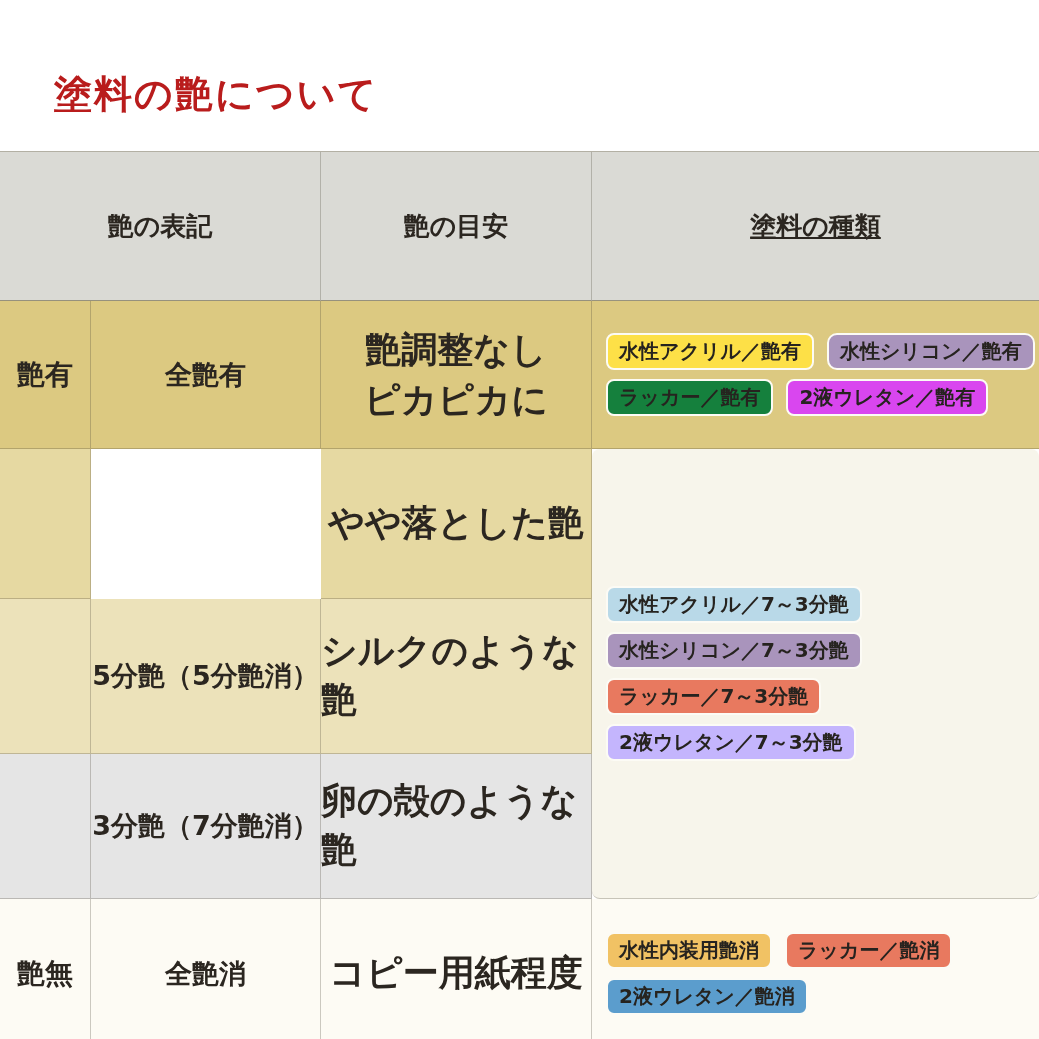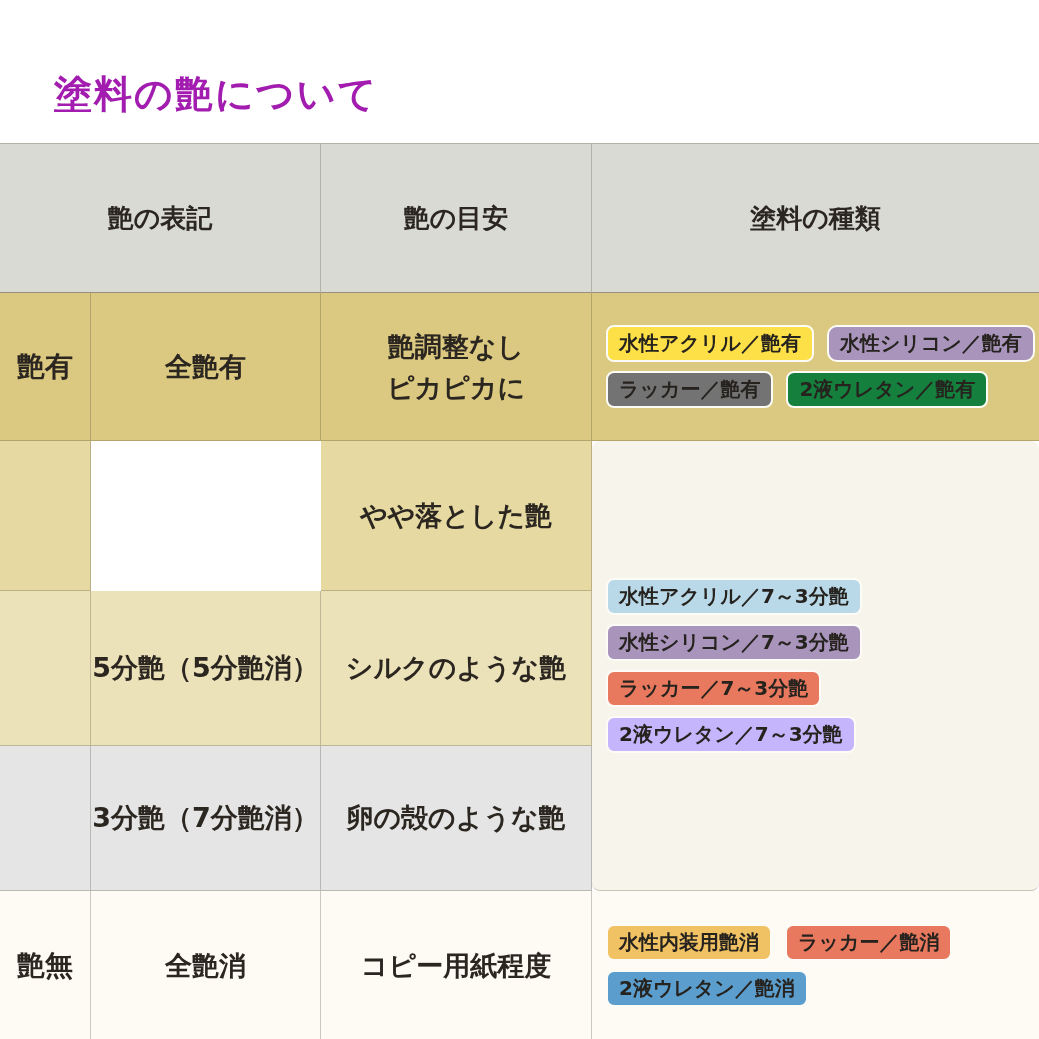--- a/index.html
+++ b/index.html
@@ -4,24 +4,24 @@
 <style>
   html,body{margin:0;padding:0;}
   body{
     width:1039px;height:1039px;position:relative;overflow:hidden;
     background:#ffffff;
     font-family:"DejaVu Sans", sans-serif;
     color:#2b2620;
   }
   .page-title{
     position:absolute;left:54px;top:44px;
-    font-size:38px;font-weight:bold;letter-spacing:2px;color:#a21caf;
+    font-size:38px;font-weight:bold;letter-spacing:2px;color:#b91c1c;
   }
   .gloss-table{
-    position:absolute;left:0;top:143px;width:1039px;height:764px;
+    position:absolute;left:0;top:151px;width:1039px;height:764px;
     display:grid;
     grid-template-columns:91px 230px 271px 447px;
     grid-template-rows:149px 148px 150px 155px 145px 149px;
     border-top:1px solid #b3b0a4;
     box-sizing:border-box;
   }
   .cell{
     box-sizing:border-box;
     border-right:1px solid rgba(75,70,55,0.28);
     border-bottom:1px solid rgba(75,70,55,0.28);
@@ -32,21 +32,21 @@
   .cell.last-row{border-bottom:none;}
   .head{background:#dadad5;font-size:26px;border-bottom-color:rgba(85,75,40,0.5);}
   .bg-gloss{background:#dcc981;}
   .bg-7{background:#e6d9a2;}
   .bg-5{background:#ece2ba;}
   .bg-3{background:#e5e5e5;}
   .bg-matte{background:#fdfbf4;}
   .bg-paint{background:#f7f5eb;}
   .rowlabel{font-size:28px;}
   .notation{font-size:27px;}
-  .guide{font-size:27px;}
+  .guide{font-size:36px;}
   .guide-2line{flex-direction:column;gap:14px;line-height:1;}
   .badges-cell{
     flex-direction:column;align-items:flex-start;justify-content:center;
     padding-left:14px;gap:9px;
   }
   .badge-line{display:flex;gap:13px;}
   .badge{
     display:inline-block;white-space:nowrap;
     padding:4px 11px;
     border:2px solid #fcfbf5;border-radius:8px;
@@ -56,36 +56,36 @@
 </style>
 </head>
 <body>
 
 <h1 class="page-title">塗料の艶について</h1>
 
 <div class="gloss-table">
 
   <div class="cell head" style="grid-column:1 / 3;grid-row:1;">艶の表記</div>
   <div class="cell head" style="grid-column:3;grid-row:1;">艶の目安</div>
-  <div class="cell head last-col" style="grid-column:4;grid-row:1;">塗料の種類</div>
+  <div class="cell head last-col" style="grid-column:4;grid-row:1;text-decoration:underline;">塗料の種類</div>
 
   <div class="cell bg-gloss rowlabel" style="grid-column:1;grid-row:2;">艶有</div>
   <div class="cell bg-gloss notation" style="grid-column:2;grid-row:2;">全艶有</div>
   <div class="cell bg-gloss guide guide-2line" style="grid-column:3;grid-row:2;">
     <span>艶調整なし</span>
     <span>ピカピカに</span>
   </div>
   <div class="cell bg-gloss badges-cell last-col" style="grid-column:4;grid-row:2;">
       <div class="badge-line">
         <span class="badge" style="background: #fde047;">水性アクリル／艶有</span>
         <span class="badge" style="background: rgb(169, 148, 188); border-radius: 10px;">水性シリコン／艶有</span>
       </div>
       <div class="badge-line">
-        <span class="badge" style="background: #737373;">ラッカー／艶有</span>
-        <span class="badge" style="background: #15803d;">2液ウレタン／艶有</span>
+        <span class="badge" style="background: #15803d;">ラッカー／艶有</span>
+        <span class="badge" style="background: #d946ef;">2液ウレタン／艶有</span>
       </div>
     </div>
 
   <div class="cell bg-7" style="grid-column:1;grid-row:3;"></div>
   <div class="cell bg-7 guide" style="grid-column:3;grid-row:3;">やや落とした艶</div>
 
   <div class="cell bg-paint badges-cell last-col" style="grid-column:4;grid-row:3 / 6;border-radius:8px;">
       <div class="badge-line">
         <span class="badge" style="background: rgb(185, 217, 232);">水性アクリル／7～3分艶</span>
       </div>

